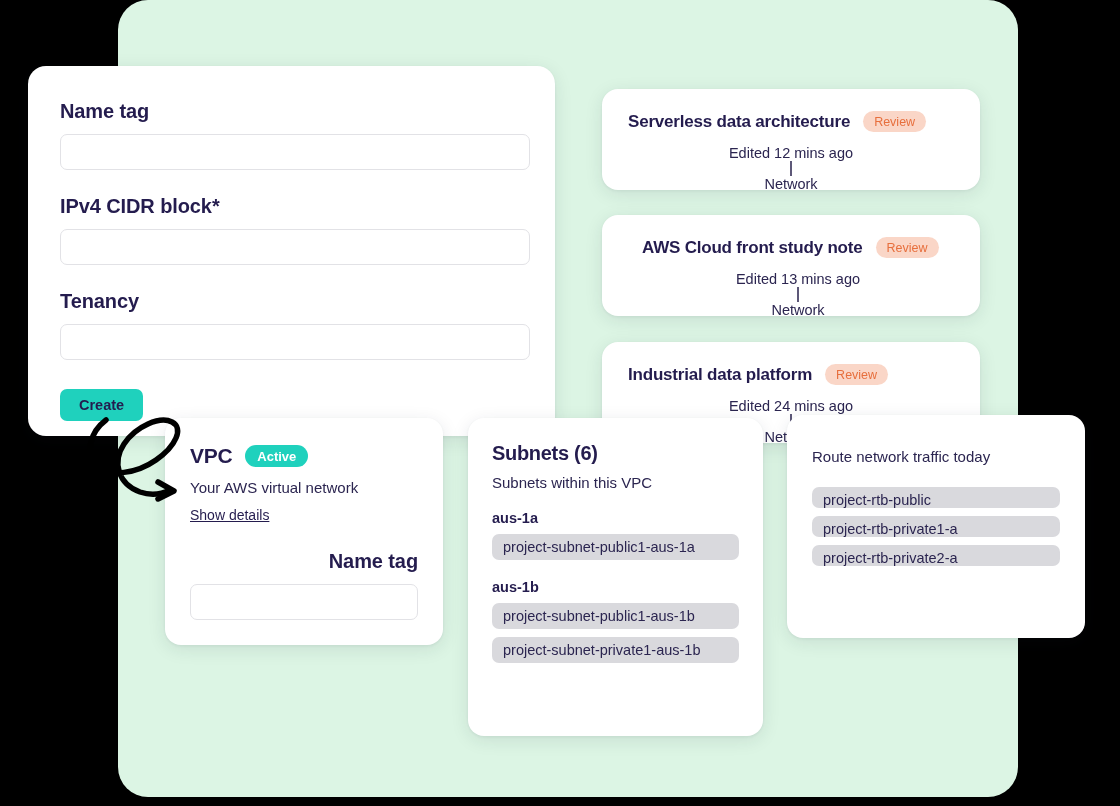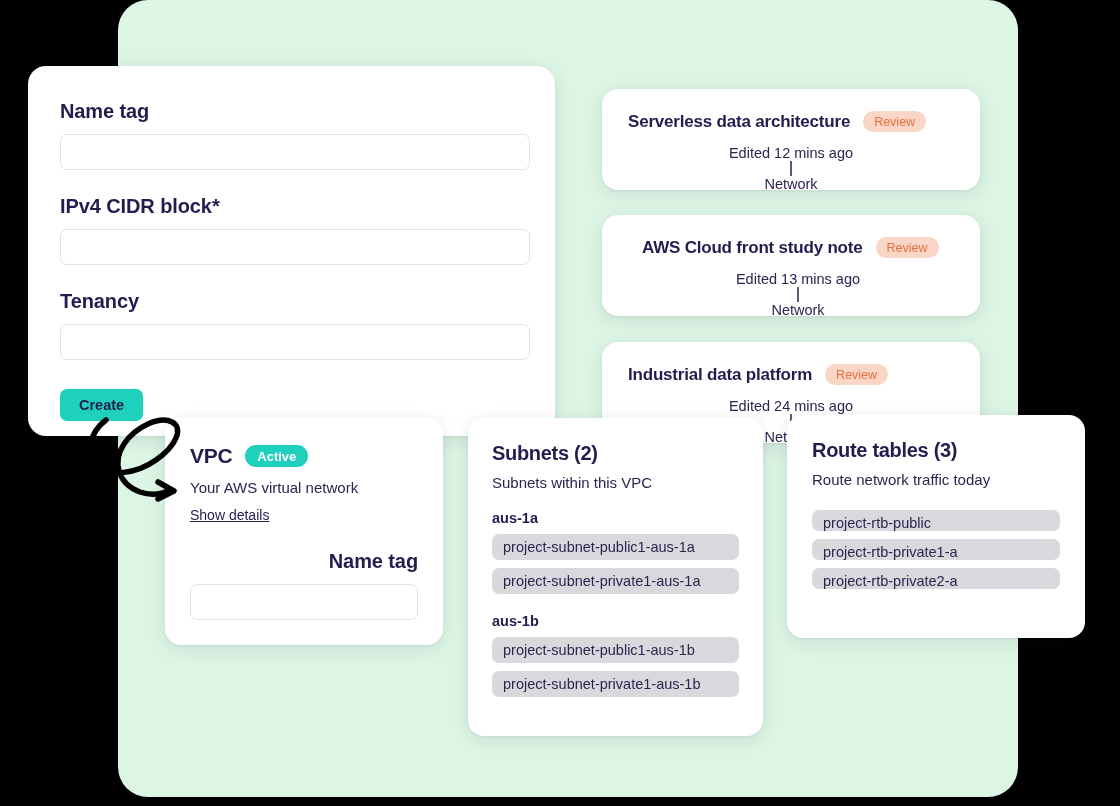--- a/index.html
+++ b/index.html
@@ -306,34 +306,32 @@
       <span class="vpc-title">VPC</span>
       <span class="badge-active">Active</span>
     </div>
     <div class="vpc-sub">Your AWS virtual network</div>
     <a id="show-details-link">Show details</a>
     <label class="field-label">Name tag</label>
     <input class="text-input" id="vpc-name-input" type="text" placeholder="" style="">
   </div>
 
   <div class="card" id="subnets-card">
-    <div class="card-title">Subnets (2)</div>
+    <div class="card-title">Subnets (6)</div>
     <div class="card-sub">Subnets within this VPC</div>
 
     <div class="az-label">aus-1a</div>
     <div class="pill">project-subnet-public1-aus-1a</div>
-    <div class="pill">project-subnet-private1-aus-1a</div>
 
     <div class="az-label">aus-1b</div>
     <div class="pill">project-subnet-public1-aus-1b</div>
     <div class="pill">project-subnet-private1-aus-1b</div>
   </div>
 
   <div class="card" id="route-card">
-    <div class="card-title">Route tables (3)</div>
     <div class="card-sub">Route network traffic today</div>
     <div class="pill-list">
       <div class="pill">project-rtb-public</div>
       <div class="pill">project-rtb-private1-a</div>
       <div class="pill">project-rtb-private2-a</div>
     </div>
   </div>
 
   <svg id="arrow-doodle" viewBox="0 0 115 110">
     <path d="M 22 16 C 6 28, 0 50, 14 62 C 26 73, 52 70, 72 56 C 92 42, 100 24, 88 18

